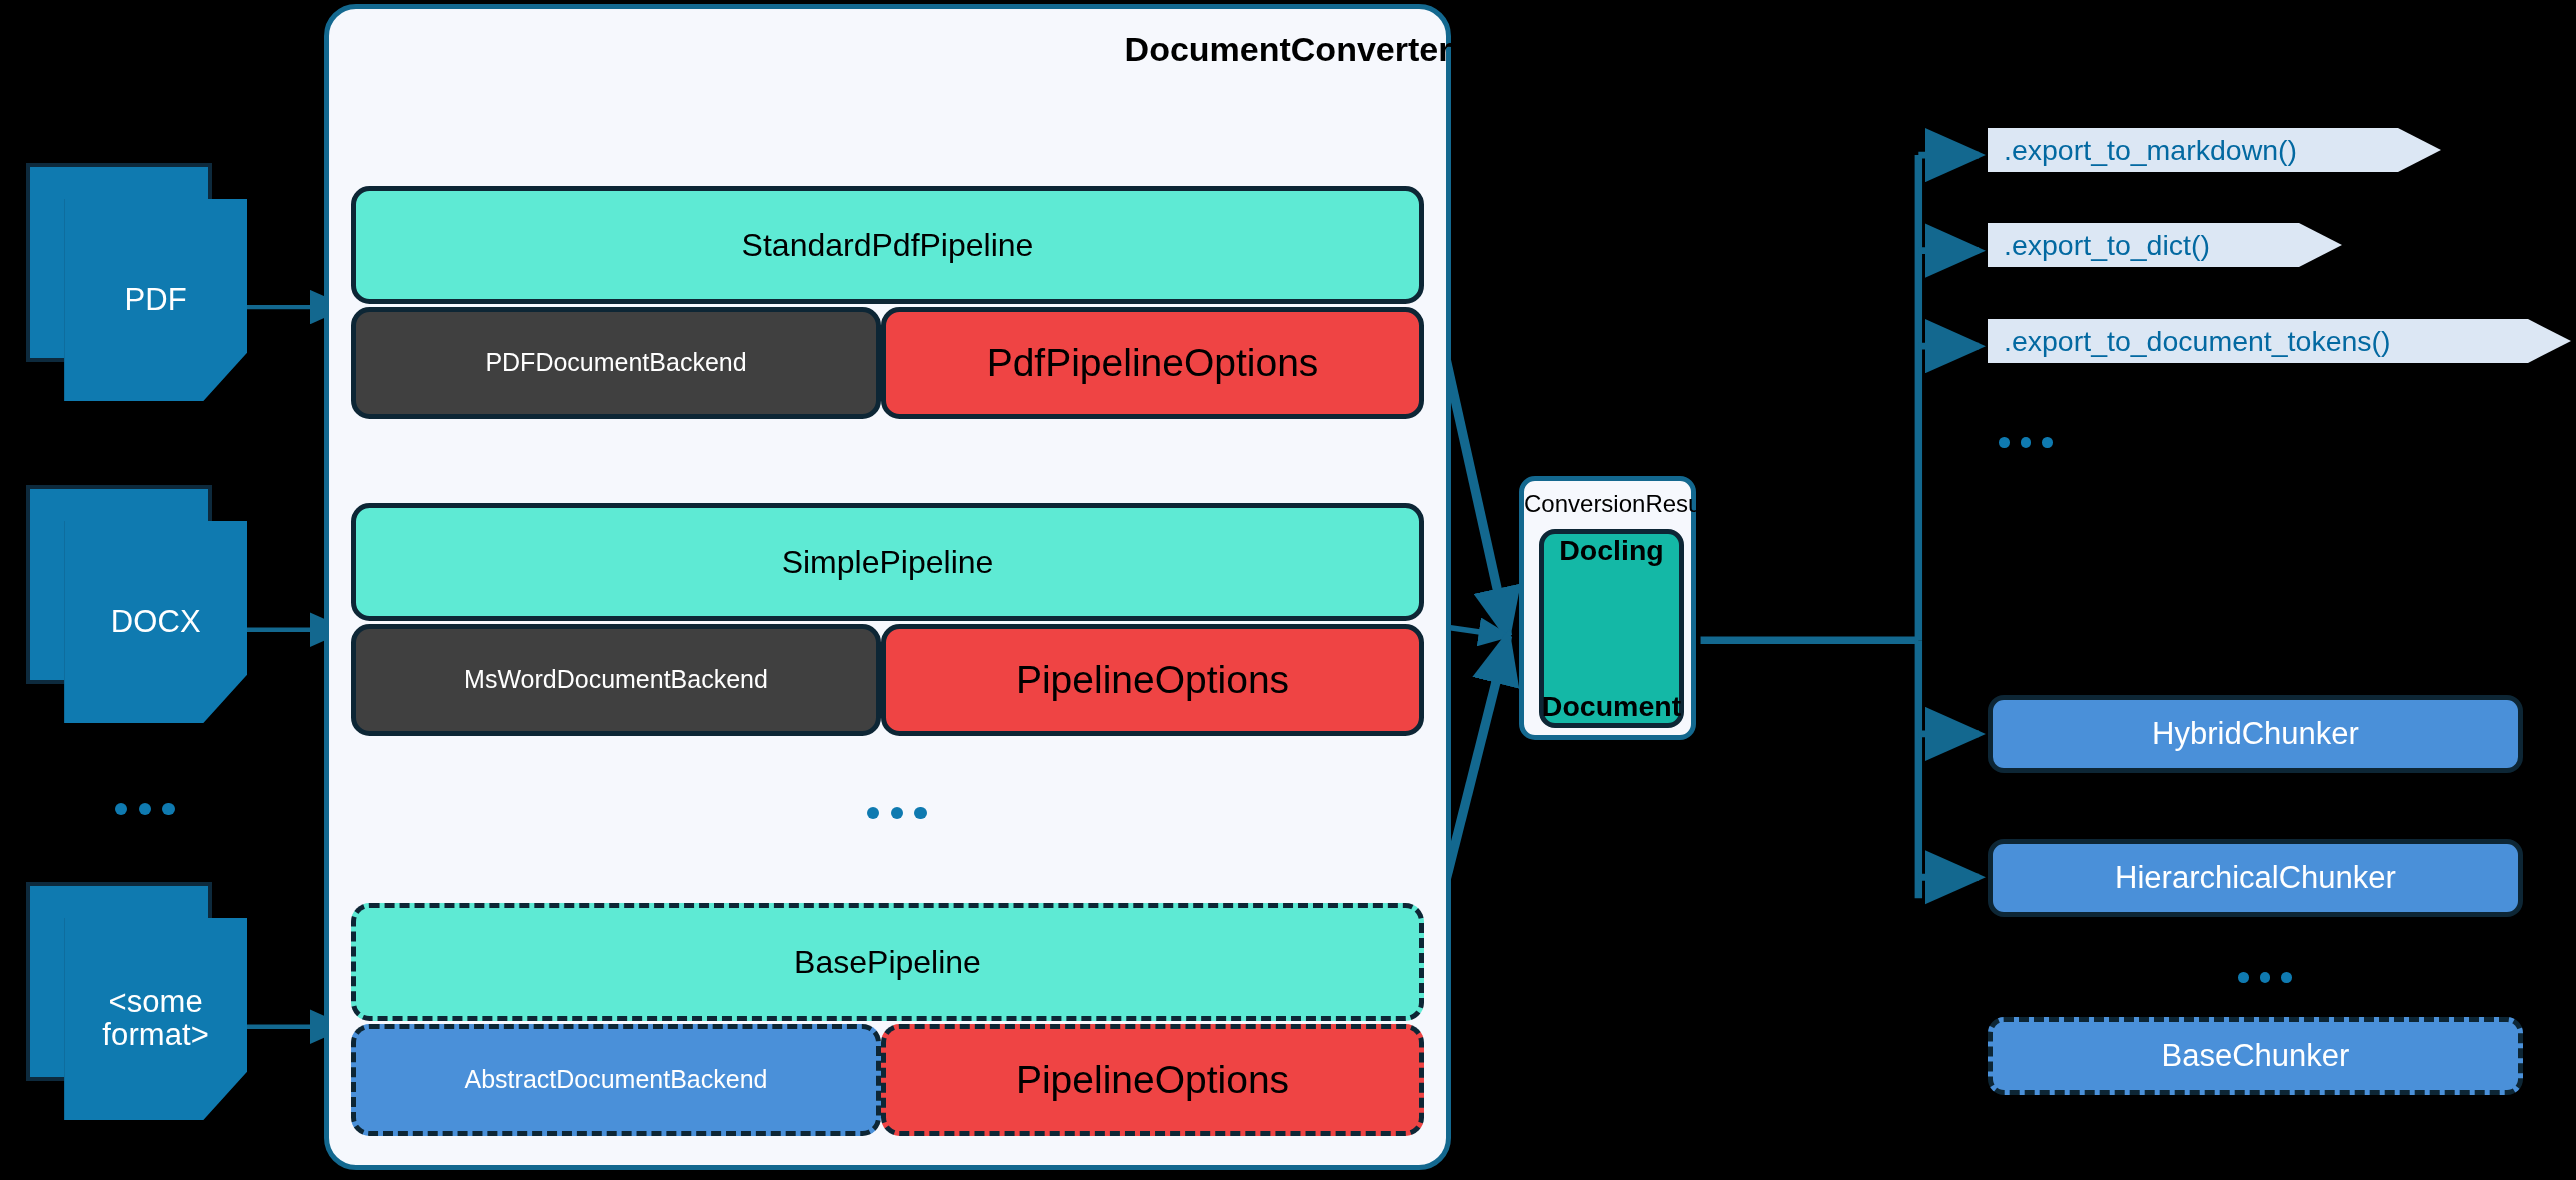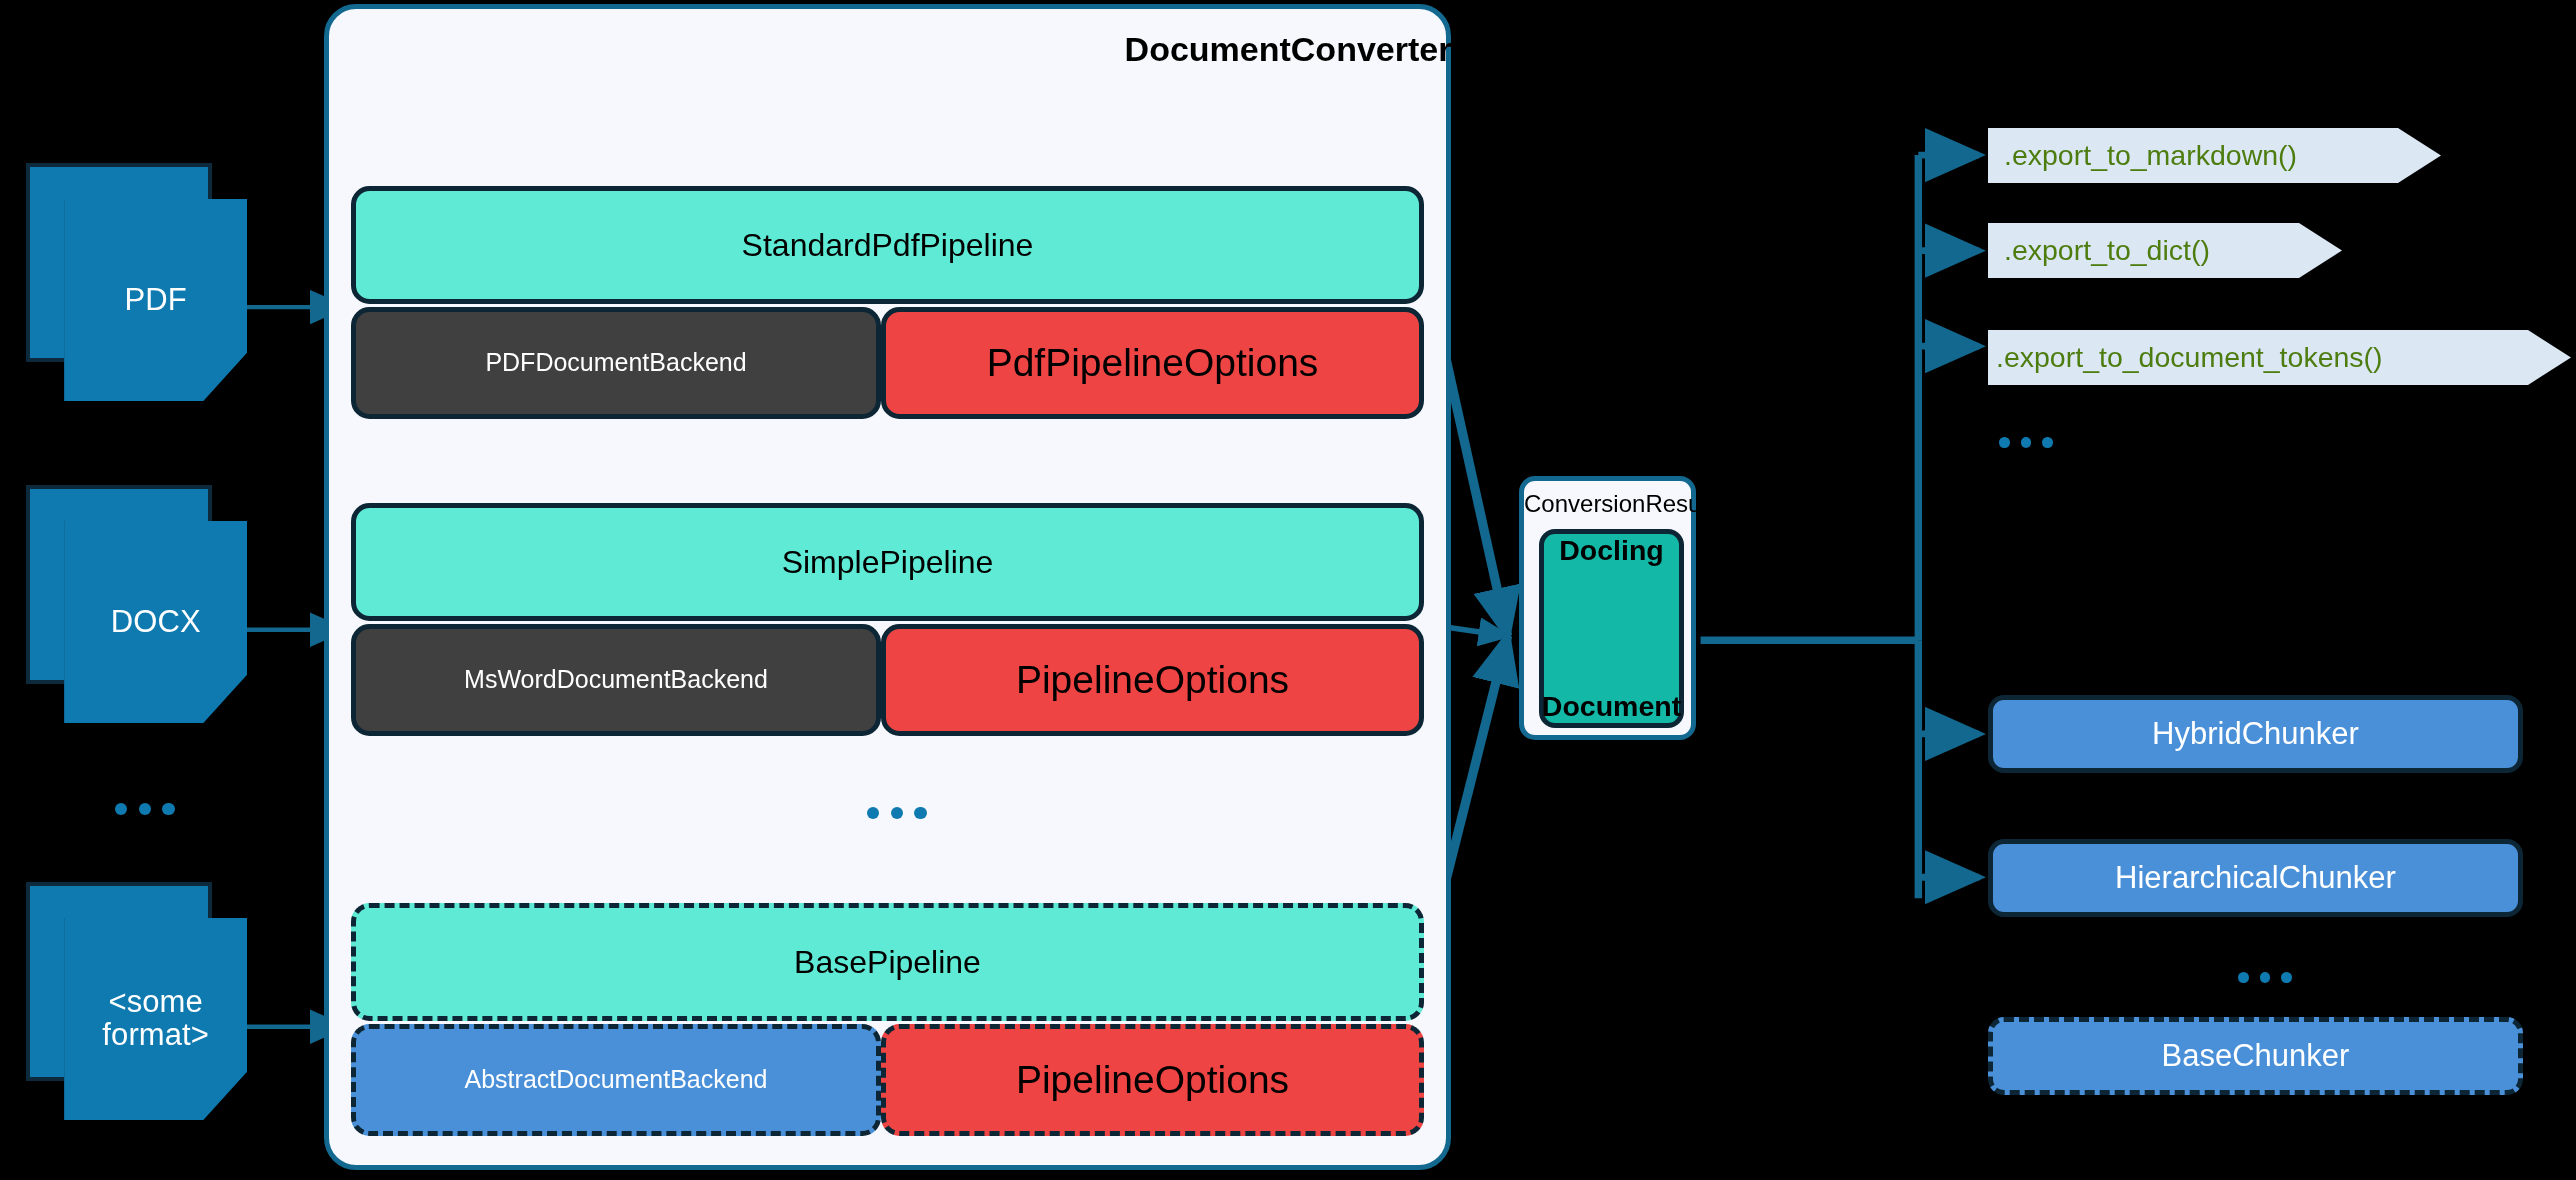--- a/index.html
+++ b/index.html
@@ -91,24 +91,24 @@
   #docling-document{
     position:absolute;left:15px;top:48px;width:145px;height:199px;
     background:#14b8a6;border:5px solid #0d2635;border-radius:16px;
     box-sizing:border-box;display:flex;flex-direction:column;
     align-items:center;justify-content:space-between;
     font-size:28.5px;font-weight:bold;color:#000;line-height:1.16;
   }
 
   
   .export-chevron{
-    position:absolute;height:55px;background:#dce7f4;
+    position:absolute;height:44px;background:#dce7f4;
     display:flex;align-items:center;
     padding-left:16px;box-sizing:border-box;
-    font-size:28.5px;color:#4d7c0f;text-align:center;
+    font-size:28.5px;color:#0369a1;text-align:center;
   }
 
   
   .chunker-box{
     position:absolute;left:1988px;width:535px;height:78px;
     background:#4a90d9;border:5px solid #0d2635;border-radius:16px;
     box-sizing:border-box;display:flex;align-items:center;justify-content:center;
     color:#fff;font-size:31px;
   }
   .chunker-box.dashed-box{border-style:dashed;}
@@ -222,21 +222,21 @@
     <div>Document</div>
   </div>
 </div>
 
 <div class="export-chevron" style="left:1988px;top:128px;width:453px;clip-path:polygon(0 0, calc(100% - 43px) 0, 100% 50%, calc(100% - 43px) 100%, 0 100%);">
   <span>.export_to_markdown()</span>
 </div>
 <div class="export-chevron" style="left:1988px;top:223px;width:354px;clip-path:polygon(0 0, calc(100% - 43px) 0, 100% 50%, calc(100% - 43px) 100%, 0 100%);">
   <span>.export_to_dict()</span>
 </div>
-<div class="export-chevron" style="left:1988px;top:330px;width:583px;clip-path:polygon(0 0, calc(100% - 43px) 0, 100% 50%, calc(100% - 43px) 100%, 0 100%);padding-left:8px;">
+<div class="export-chevron" style="left:1988px;top:319px;width:583px;clip-path:polygon(0 0, calc(100% - 43px) 0, 100% 50%, calc(100% - 43px) 100%, 0 100%);">
   <span>.export_to_document_tokens()</span>
 </div>
 
 <div class="dots small" style="left:1999px;top:437px;">
   <span></span>
     <span></span>
     <span></span>
 </div>
 
 <div class="chunker-box" style="top:695px;">

